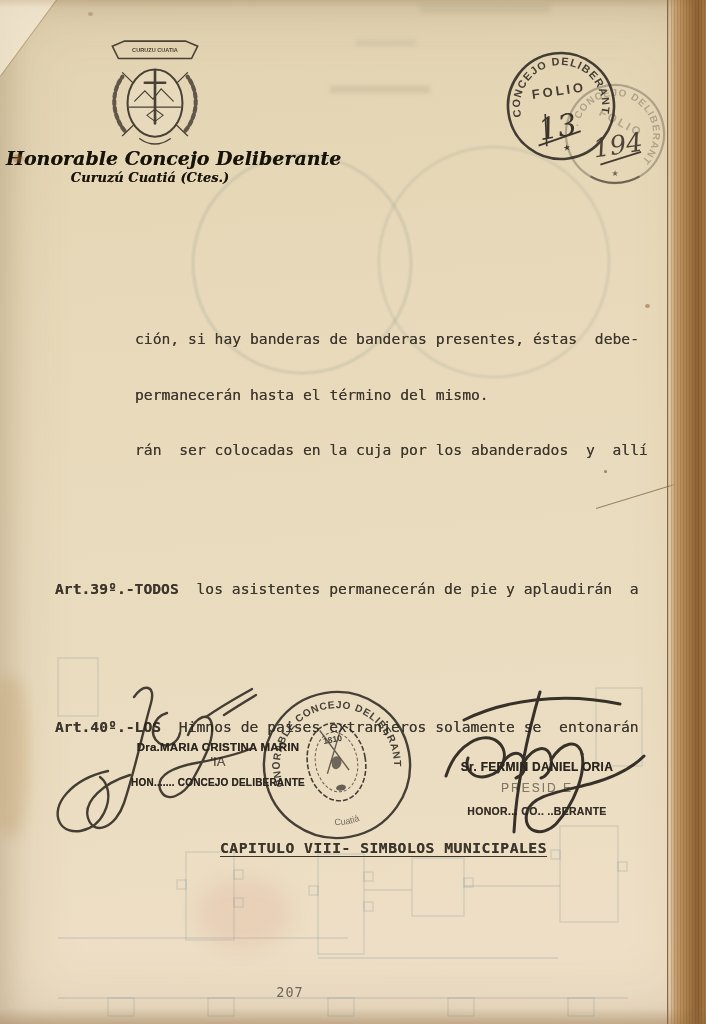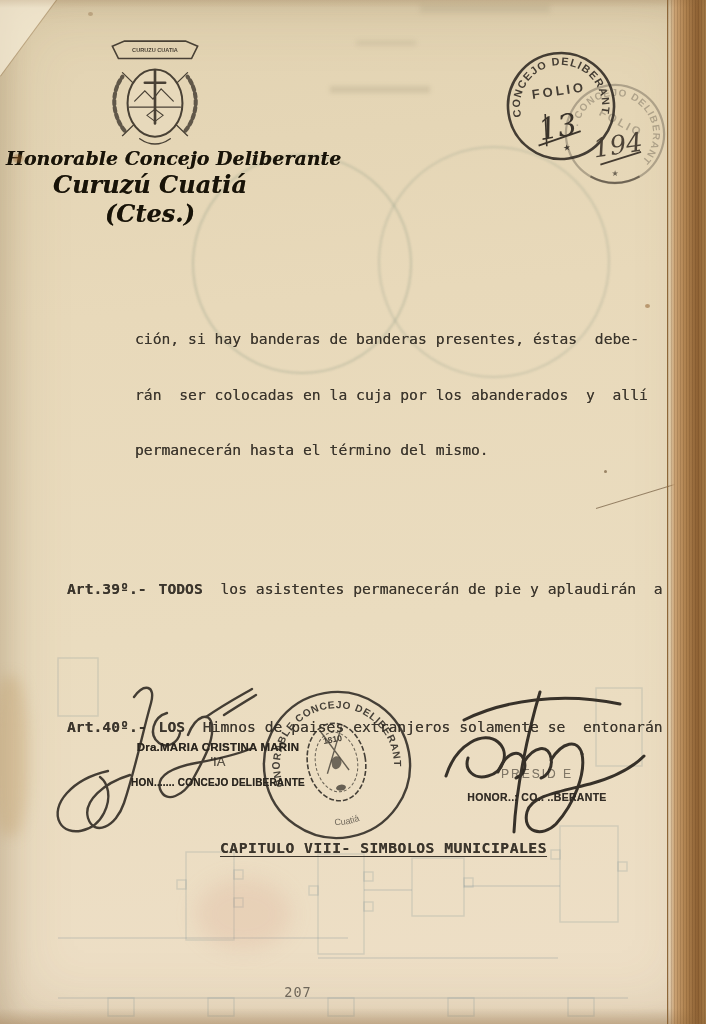--- a/index.html
+++ b/index.html
@@ -27,41 +27,41 @@
   .speck3{left:88px;top:12px;width:5px;height:4px;border-radius:50%;background:rgba(120,80,40,.3);}
   
   .ghost-ring1{left:192px;top:154px;width:216px;height:216px;border-radius:50%;border:2.5px solid rgba(148,158,136,.36);filter:blur(1.2px);}
   .ghost-ring2{left:378px;top:146px;width:228px;height:228px;border-radius:50%;border:2.5px solid rgba(150,158,140,.3);filter:blur(1.2px);}
   .gm1{left:330px;top:86px;width:100px;height:7px;background:rgba(160,148,120,.25);filter:blur(2px);}
   .gm2{left:420px;top:4px;width:130px;height:9px;background:rgba(160,148,120,.2);filter:blur(2.5px);}
   .gm3{left:356px;top:40px;width:60px;height:6px;background:rgba(160,148,120,.18);filter:blur(2px);}
   
   .lh{left:6px;top:147px;width:288px;text-align:center;font-family:"DejaVu Serif",serif;font-style:italic;font-weight:bold;color:#181308;text-shadow:0 0 .5px rgba(24,19,8,.6);}
   .lh .l1{font-size:19px;white-space:nowrap;}
-  .lh .l2{font-size:24px;margin-top:1px;}
+  .lh .l2{font-size:13px;margin-top:1px;}
   
   .doc-body{left:55px;top:256px;width:604px;color:#3b352c;font-family:"DejaVu Sans Mono",monospace;
     font-size:14.7px;line-height:18.5px;white-space:pre;text-shadow:0 0 .5px rgba(59,53,44,.75);}
   .line{min-height:18.5px;}
   .line.cont{padding-left:80px;}
   .block.art{margin-top:9px;}
   .block.heading{margin:10px 0 9px;text-align:center;}
   .hd{font-weight:bold;text-decoration:underline;text-underline-offset:3px;letter-spacing:.5px;}
-  .b{font-weight:bold;margin-left:12px;}
+  .b{font-weight:bold;}
   
   .sig-text{font-family:"Liberation Sans",sans-serif;color:#2a251e;text-align:center;text-shadow:0 0 .4px rgba(42,37,30,.7);}
   .sig-left{left:112px;top:741px;width:212px;}
   .sig-left .nm{font-size:11.5px;font-weight:bold;letter-spacing:.2px;}
   .sig-left .tt{font-size:13px;opacity:.75;margin-top:1px;}
   .sig-left .org{font-size:10px;font-weight:bold;margin-top:8px;letter-spacing:.2px;}
   .sig-right{left:428px;top:760px;width:218px;}
   .sig-right .nm{font-size:12px;font-weight:bold;letter-spacing:.3px;}
   .sig-right .tt{font-size:12px;opacity:.55;letter-spacing:2px;margin-top:7px;}
   .sig-right .org{font-size:10.5px;font-weight:bold;color:rgba(42,37,30,.85);margin-top:10px;letter-spacing:.3px;}
-  .pageno{left:8px;top:984px;width:580px;text-align:center;font-family:"DejaVu Sans Mono",monospace;font-size:13.5px;letter-spacing:1px;color:#6f675a;}
+  .pageno{left:0;top:984px;width:580px;text-align:center;font-family:"DejaVu Sans Mono",monospace;font-size:13.5px;letter-spacing:1px;color:#6f675a;}
   svg text{font-family:"Liberation Sans",sans-serif;}
   .hand{font-family:"DejaVu Serif",serif;font-style:italic;}
 </style>
 </head>
 <body>
 
 <div class="page">
 
   <div class="abs ghost-ring1"></div>
   <div class="abs ghost-ring2"></div>
@@ -146,22 +146,22 @@
     </g>
     <g transform="rotate(-8 140 122)">
       <text x="140" y="130" text-anchor="middle" font-size="26" class="hand" fill="#453c31" opacity=".95">194</text>
       <path d="M120,138 L162,131" stroke="#453c31" stroke-width="1.8" fill="none"></path>
     </g>
   </svg>
 
   <div class="abs doc-body">
     <div class="block">
       <div class="line cont">ción, si hay banderas de banderas presentes, éstas  debe-</div>
+      <div class="line cont">permanecerán hasta el término del mismo.</div>
       <div class="line cont">rán  ser colocadas en la cuja por los abanderados  y  allí</div>
-      <div class="line cont">permanecerán hasta el término del mismo.</div>
     </div>
     <div class="block art">
       <div class="line"><span class="b">Art.39º.-</span><span class="b">TODOS</span><span>  los asistentes permanecerán de pie y aplaudirán  a</span></div>
     </div>
     <div class="block art">
       <div class="line"><span class="b">Art.40º.-</span><span class="b">LOS</span><span>  Himnos de paises extranjeros solamente se  entonarán</span></div>
     </div>
     <div class="block heading">
       <span class="hd">CAPITULO VIII- SIMBOLOS MUNICIPALES</span>
     </div>
@@ -210,20 +210,21 @@
   <svg class="abs" style="left:412px;top:680px;" width="245" height="165" viewBox="0 0 245 165">
     <g fill="none" stroke="#241f19" stroke-width="3" stroke-linecap="round" opacity=".9">
       <path d="M34,96 C44,64 72,50 86,62 C98,72 92,92 76,96 C62,100 52,90 56,78"></path>
       <path d="M86,92 C94,72 108,68 112,80 C115,90 110,96 104,98 M112,82 C122,66 136,64 139,78 C141,88 135,96 129,98 M139,80 C150,62 166,58 170,74"></path>
       <path d="M170,74 C174,94 162,124 144,144 C130,158 110,152 115,132 C119,116 146,112 178,104 C200,98 220,88 232,76"></path>
       <path d="M128,12 C116,52 104,108 102,152"></path>
       <path d="M52,40 C92,20 150,12 208,24"></path>
     </g>
   </svg>
   <div class="abs sig-text sig-right">
+    <div class="nm">Sr. FERMIN DANIEL ORIA</div>
     <div class="tt">PRESID   E</div>
     <div class="org">HONOR..:  CO..   ..BERANTE</div>
   </div>
 
   <div class="abs pageno">207</div>
 
   <div class="abs fold"></div>
   <div class="abs fold-line"></div>
   <div class="abs crease"></div>
   <div class="abs stain-dot1"></div>

